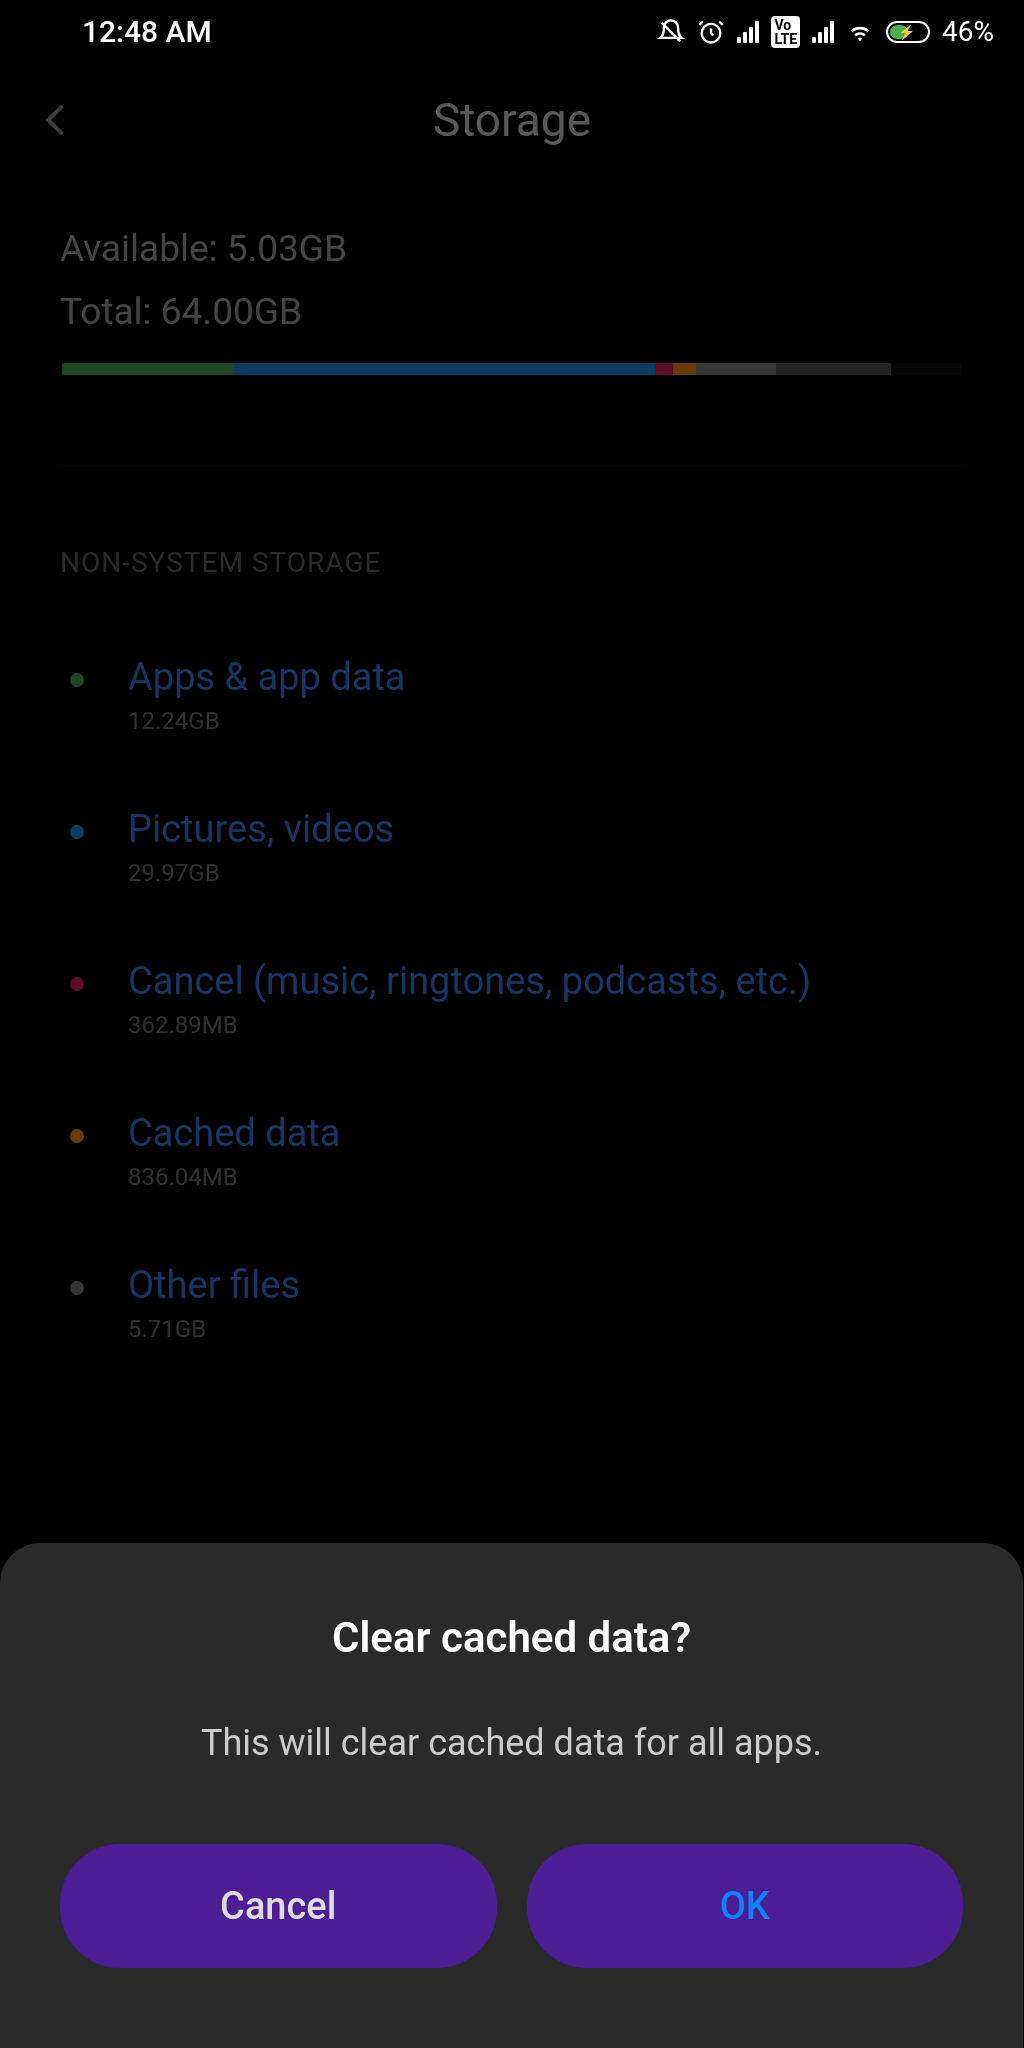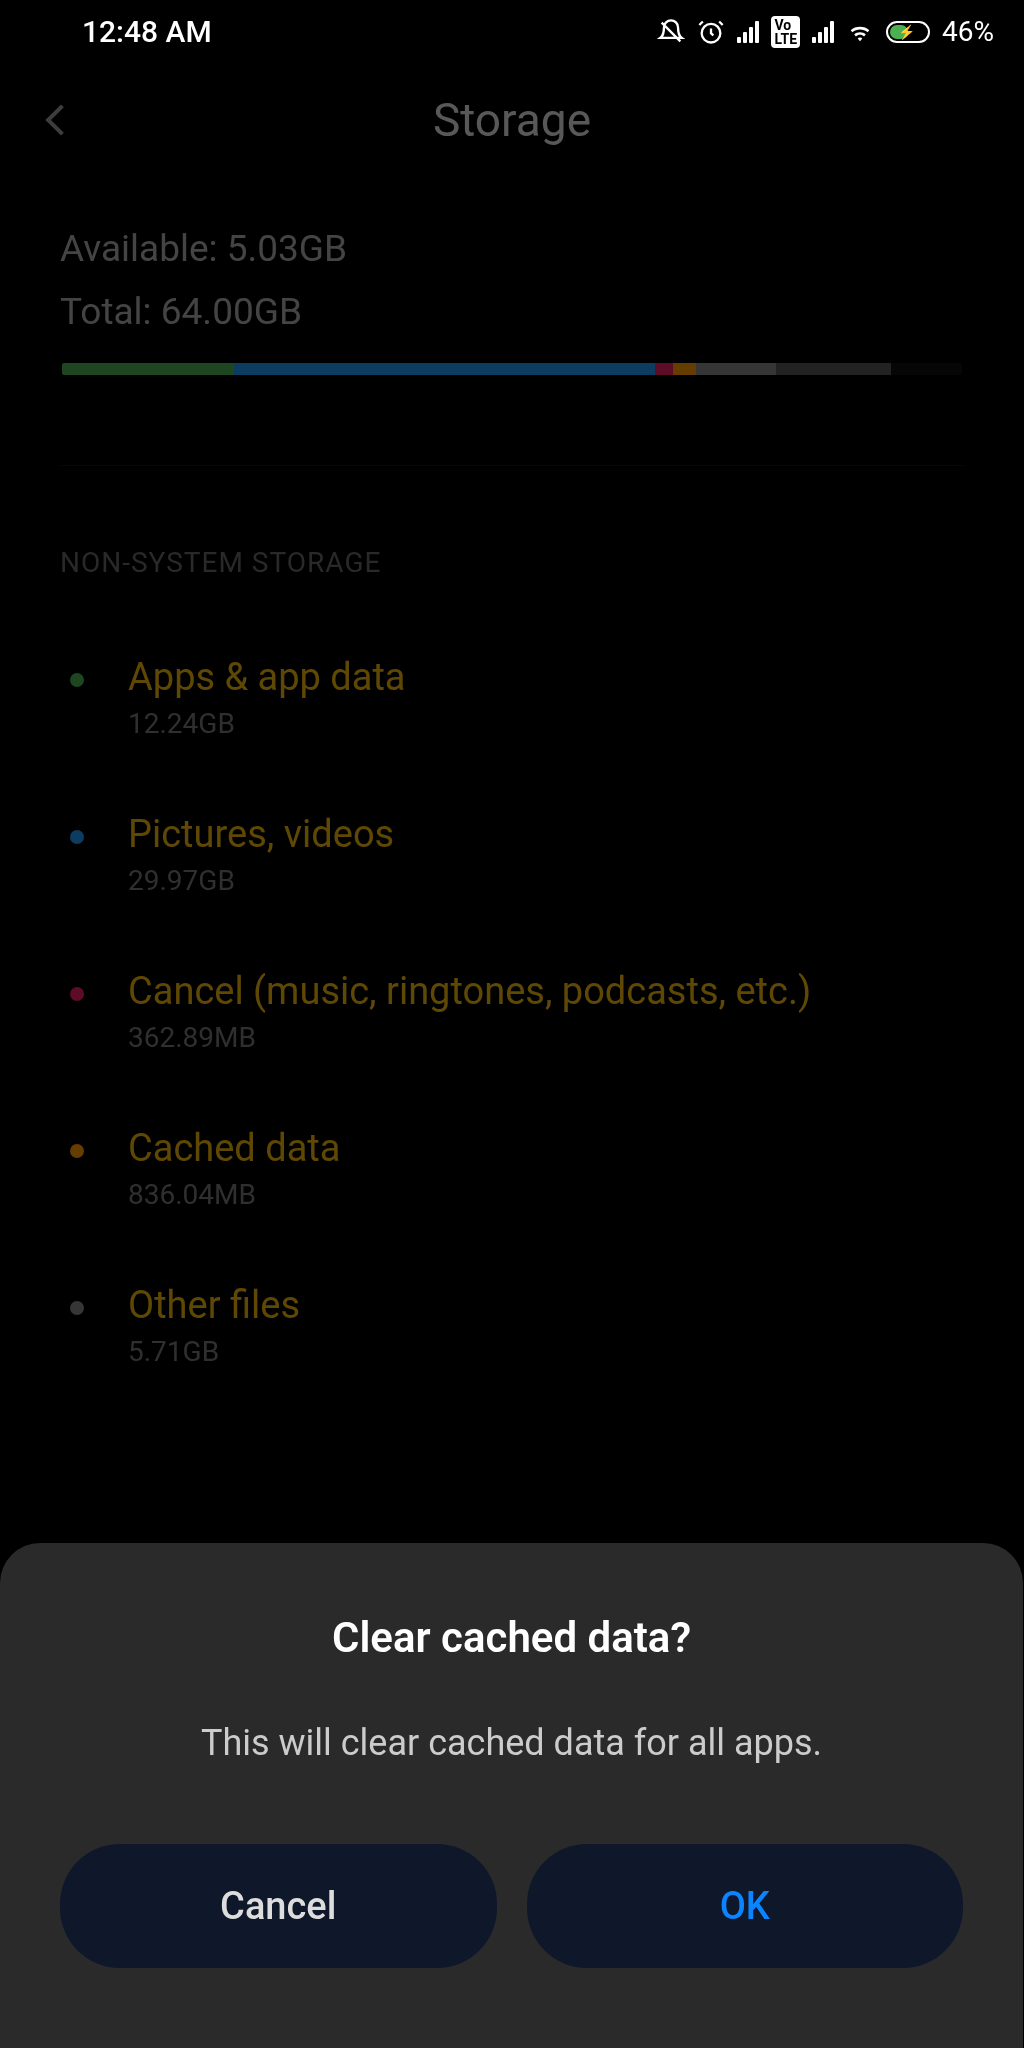--- a/index.html
+++ b/index.html
@@ -189,27 +189,27 @@
     .dot-orange { background: #FF9800; }
     .dot-gray { background: #888; }
     
     .row-text {
       display: flex;
       flex-direction: column;
       gap: 8px;
     }
     
     .row-label {
-      color: #eab308;
+      color: #3b82f6;
       font-size: 38px;
     }
     
     .row-value {
       color: #777;
-      font-size: 28px;
+      font-size: 24px;
     }
     
     .modal {
       position: absolute;
       bottom: 0;
       left: 0;
       right: 1px;
       background: #2a2a2a;
       border-radius: 40px 40px 0 0;
       padding: 70px 60px 80px;
@@ -230,21 +230,21 @@
       margin-bottom: 80px;
     }
     
     .modal-buttons {
       display: flex;
       gap: 30px;
     }
     
     .modal-btn {
       flex: 1;
-      background: #0f172a;
+      background: #4c1d95;
       border: none;
       border-radius: 60px;
       padding: 40px;
       font-size: 38px;
       font-weight: 500;
       cursor: pointer;
     }
     
     .btn-cancel { color: #ddd; }
     .btn-ok { color: #0a84ff; }

